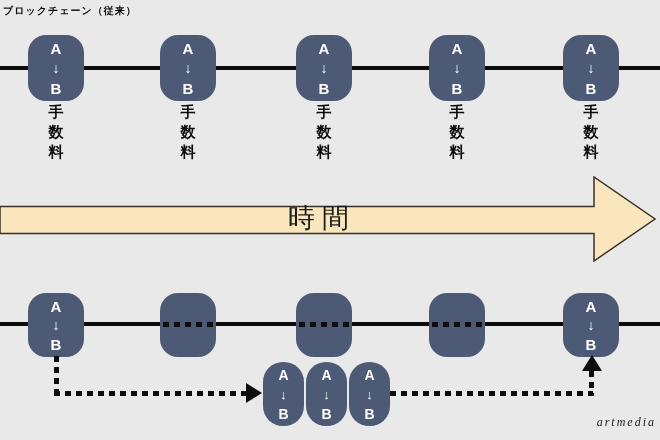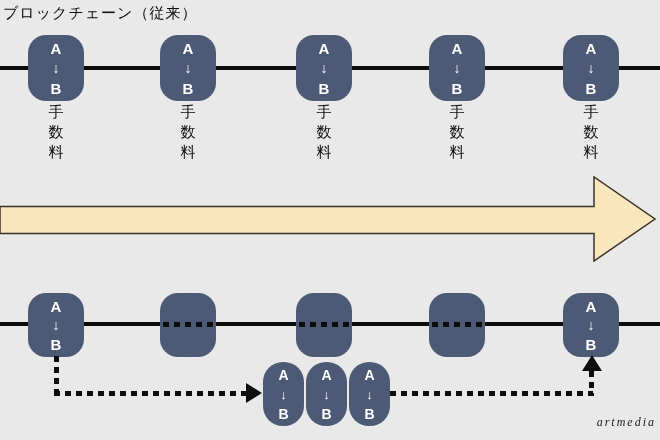--- a/index.html
+++ b/index.html
@@ -6,21 +6,21 @@
   .canvas{
     position:relative;
     width:660px;height:440px;
     background:#e9e9e9;
     overflow:hidden;
     font-family:"Liberation Sans","DejaVu Sans",sans-serif;
     color:#111;
   }
   .sec-title{
     position:absolute;left:3px;
-    font-size:15px;font-weight:normal;color:#0d0d0d;
+    font-size:10px;font-weight:bold;color:#0d0d0d;
     letter-spacing:1px;white-space:nowrap;
   }
   .t1{top:4px;}
   .t2{top:254px;}
   .hline{
     position:absolute;left:0;width:660px;height:4px;background:#0d0d0d;
   }
   .node{
     position:absolute;width:56px;
     background:#4c5a76;border-radius:18px;
@@ -31,21 +31,21 @@
   .node.top{top:35px;height:66px;}
   .node.bot{top:293px;height:64px;}
   .node .nt{font-size:15px;line-height:17px;display:block;}
   .node .na{font-size:14px;line-height:15px;display:block;}
   .crossdash{
     position:absolute;left:3px;right:3px;top:29px;height:5px;
     background:repeating-linear-gradient(90deg,#0d0d0d 0 6px,transparent 6px 11px);
   }
   .fee{
     position:absolute;top:102px;width:56px;text-align:center;
-    font-size:15px;font-weight:normal;line-height:20px;color:#0d0d0d;
+    font-size:15px;font-weight:bold;line-height:20px;color:#0d0d0d;
   }
   .fee-inner{display:inline-block;width:17px;word-break:break-all;}
   .time-arrow{position:absolute;left:0;top:176px;}
   .time-label{
     position:absolute;left:267px;top:203px;width:110px;height:30px;
     text-align:center;line-height:30px;
     font-family:"Liberation Serif","DejaVu Serif",serif;
     font-size:27px;letter-spacing:7px;color:#1a1a1a;
   }
   .dotseg{position:absolute;}
@@ -110,20 +110,21 @@
 
   <div class="fee" style="left:28px"><span class="fee-inner">手数料</span></div>
   <div class="fee" style="left:160px"><span class="fee-inner">手数料</span></div>
   <div class="fee" style="left:296px"><span class="fee-inner">手数料</span></div>
   <div class="fee" style="left:429px"><span class="fee-inner">手数料</span></div>
   <div class="fee" style="left:563px"><span class="fee-inner">手数料</span></div>
 
   <svg class="time-arrow" width="660" height="86" viewBox="0 0 660 86">
     <polygon points="0,30.5 594,30.5 594,1 655,43 594,85 594,57.5 0,57.5" fill="#fae6bc" stroke="#3a3226" stroke-width="1.5"></polygon>
   </svg>
+  <div class="time-label">時間</div>
 
   <div class="hline" style="top:322px"></div>
 
   <div class="node bot" style="left:28px">
     <span class="nt">A</span>
     <span class="na">↓</span>
     <span class="nt">B</span>
   </div>
   <div class="node bot" style="left:160px">
     <div class="crossdash"></div>

